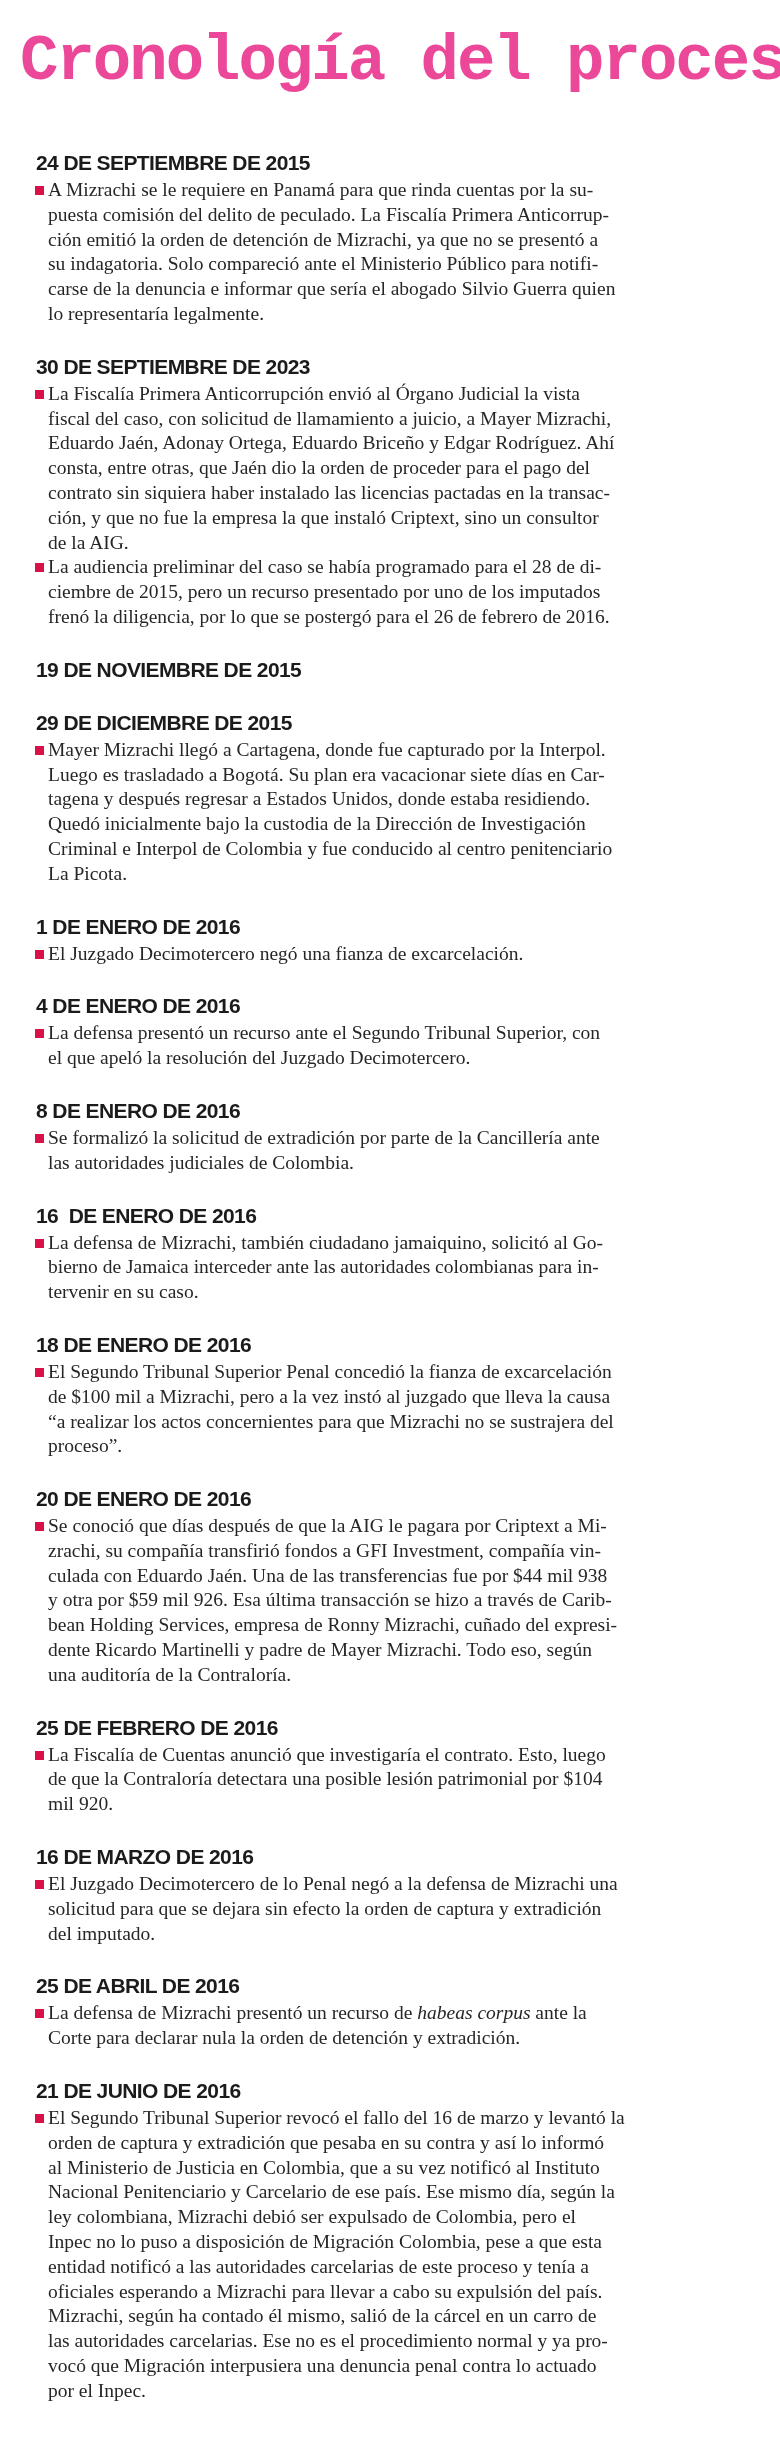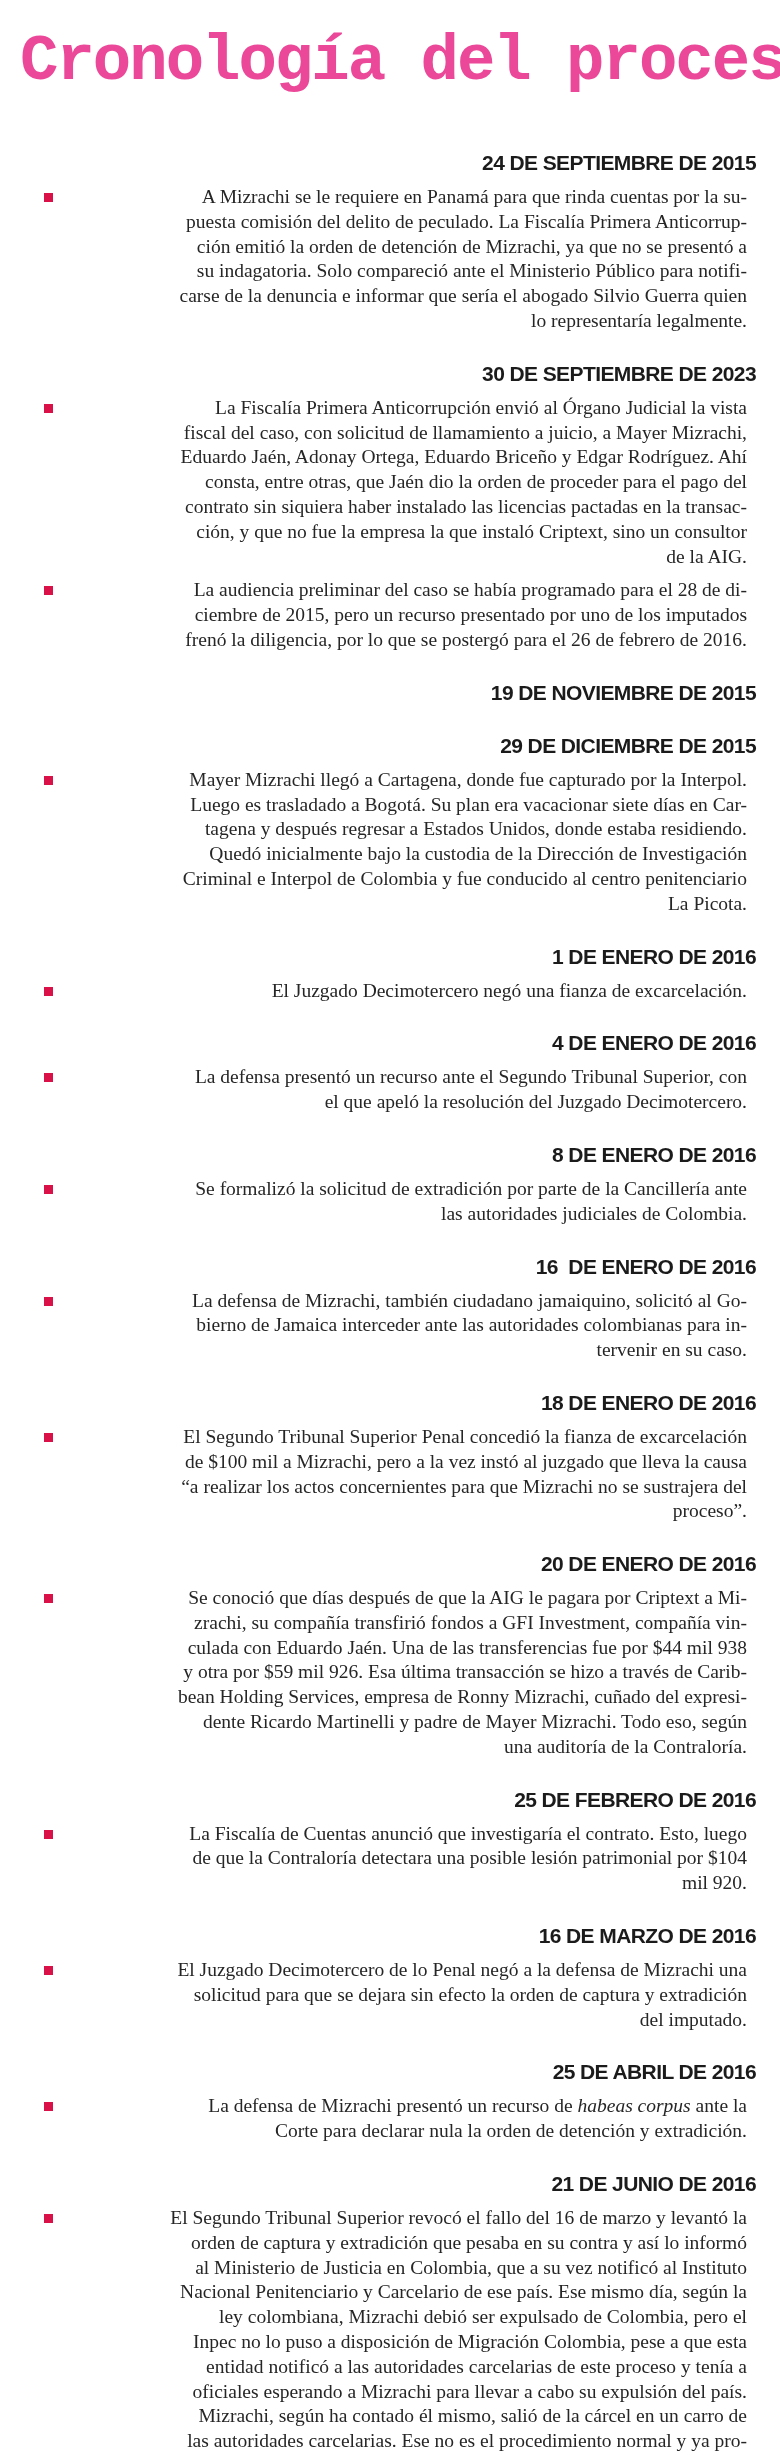--- a/index.html
+++ b/index.html
@@ -26,35 +26,34 @@
     letter-spacing: -2px;
     color: #ec4899;
     margin: 0 0 0 -28px;
     white-space: nowrap;
   }
   .timeline {
     margin-top: 56px;
   }
   .section {
     margin-bottom: 27px;
-    text-align: right;
   }
   .date-heading {
     font-family: "Liberation Sans", sans-serif;
     font-weight: 700;
     font-size: 21px;
     line-height: 26px;
     letter-spacing: -0.6px;
     color: #1b1b1b;
     margin: 0 0 2px -12px;
     white-space: pre;
   }
   .entry {
     position: relative;
-    margin: 9px;
+    margin: 0;
   }
   .entry-text {
     margin: 0;
     font-size: 19.5px;
     line-height: 24.8px;
     color: #262626;
     white-space: pre-wrap;
   }
   .sq {
     position: absolute;

